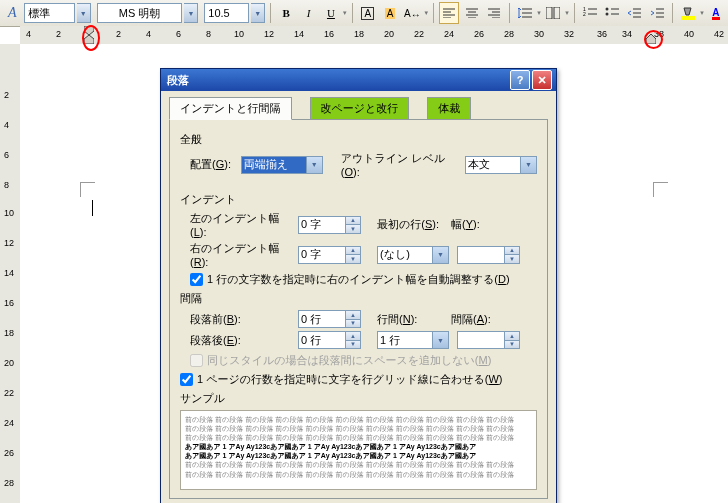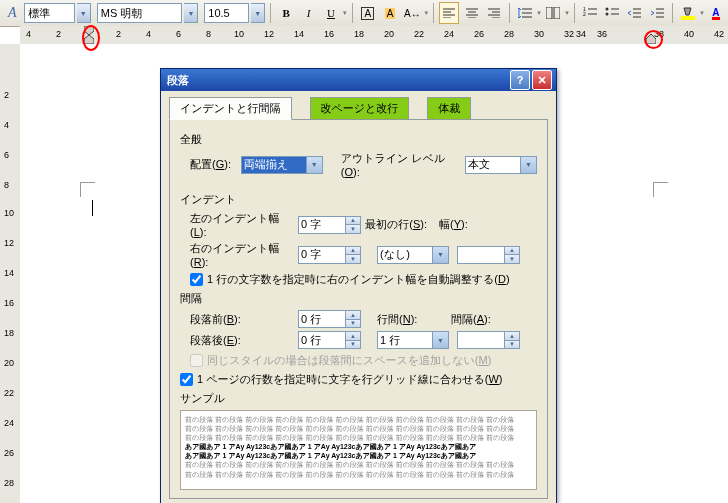--- a/index.html
+++ b/index.html
@@ -41,21 +41,21 @@
 .style-box, .font-box, .size-box {
   background: #fff;
   border: 1px solid #7f9db9;
   height: 18px;
   display: flex;
   align-items: center;
   padding: 0 3px;
   font-size: 11px;
 }
 .style-box { width: 46px; }
-.font-box { width: 84px; }
+.font-box { width: 84px; justify-content: center; }
 .size-box { width: 40px; }
 .dd-arrow {
   width: 14px;
   height: 18px;
   background: linear-gradient(#e8f0fa,#b6c9e0);
   border: 1px solid #7f9db9;
   border-left: none;
   display: inline-flex;
   align-items: center;
   justify-content: center;
@@ -397,21 +397,21 @@
   <span class="num" style="left:274px">14</span>
   <span class="num" style="left:304px">16</span>
   <span class="num" style="left:334px">18</span>
   <span class="num" style="left:364px">20</span>
   <span class="num" style="left:394px">22</span>
   <span class="num" style="left:424px">24</span>
   <span class="num" style="left:454px">26</span>
   <span class="num" style="left:484px">28</span>
   <span class="num" style="left:514px">30</span>
   <span class="num" style="left:544px">32</span>
-  <span class="num" style="left:556px">34</span>
+  <span class="num" style="left:602px">34</span>
   <span class="num" style="left:577px">36</span>
   <span class="num" style="left:634px">38</span>
   <span class="num" style="left:664px">40</span>
   <span class="num" style="left:694px">42</span>
 
   <svg style="position:absolute;left:64px;top:0" width="10" height="18">
     <polygon points="0,0 10,0 10,5 5,9 0,5" fill="#d4d0c8" stroke="#444"></polygon>
     <polygon points="0,13 5,9 10,13 10,18 0,18" fill="#d4d0c8" stroke="#444"></polygon>
   </svg>
   <svg style="position:absolute;left:626px;top:8" width="10" height="10">
@@ -477,21 +477,21 @@
     <div class="section-label" style="margin-top:14px">インデント</div>
     <div class="row" style="margin-left:10px">
       <span class="lbl" style="width:104px">左のインデント幅(<span class="u">L</span>):</span>
       <span class="input-spin">
         <input style="width: 42px;" value="0 字">
         <span class="spins">
             <span>▲</span>
             <span>▼</span>
           </span>
       </span>
-      <span class="lbl" style="width:70px">最初の行(<span class="u">S</span>):</span>
+      <span class="lbl" style="margin-left:12px;width:70px">最初の行(<span class="u">S</span>):</span>
       <span class="lbl" style="width:36px">幅(<span class="u">Y</span>):</span>
     </div>
     <div class="row" style="margin-left:10px">
       <span class="lbl" style="width:104px">右のインデント幅(<span class="u">R</span>):</span>
       <span class="input-spin">
         <input style="width: 42px;" value="0 字">
         <span class="spins">
             <span>▲</span>
             <span>▼</span>
           </span>

